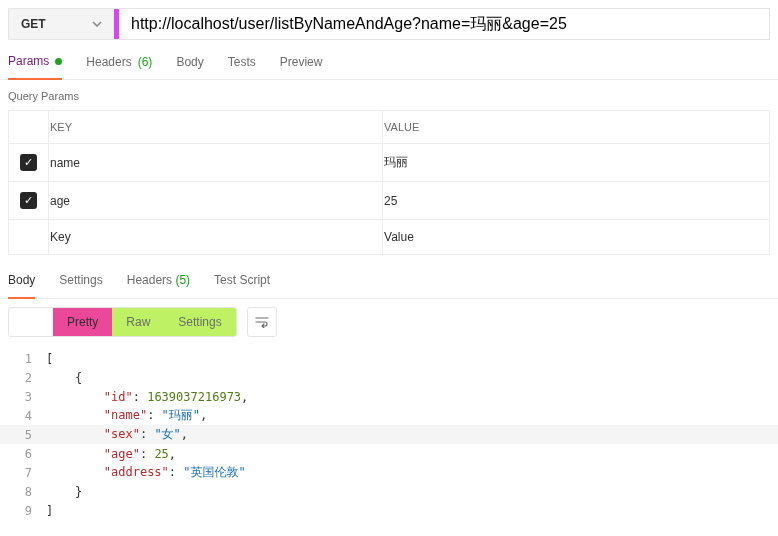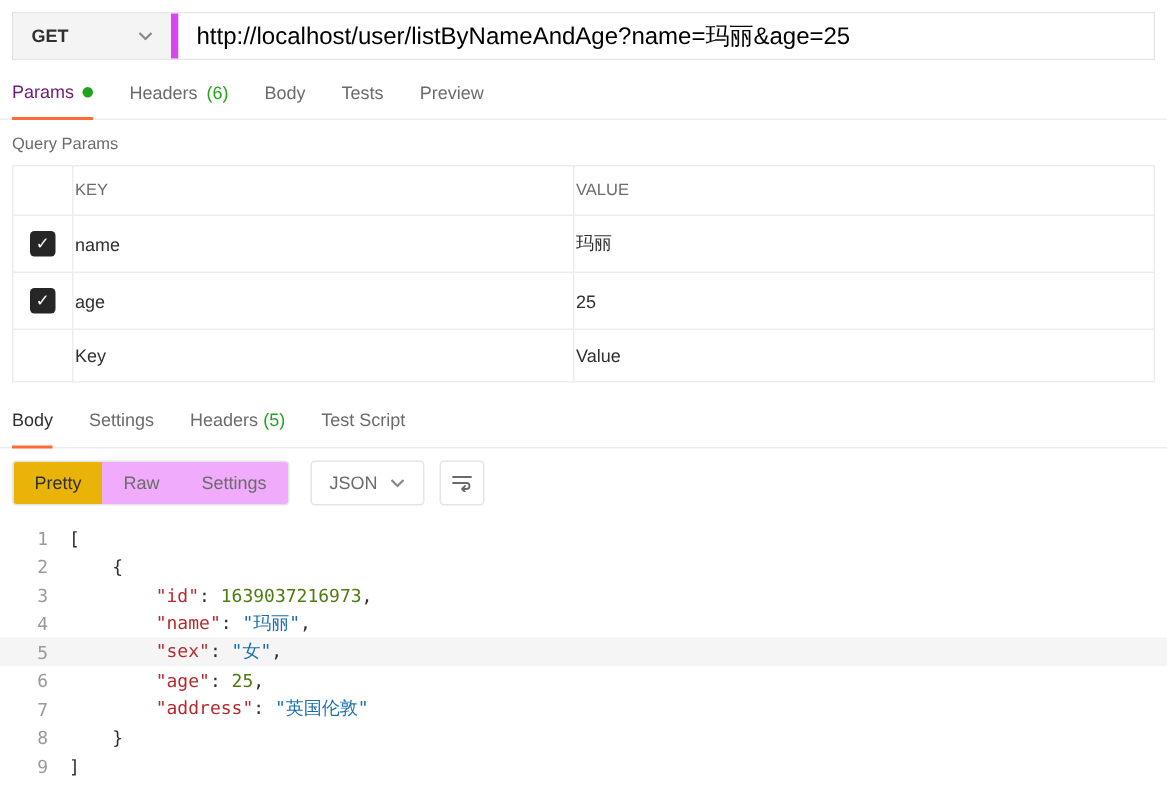--- a/index.html
+++ b/index.html
@@ -19,22 +19,22 @@
 .params-table th { color: #6b6b6b; font-size: 11px; }
 .params-table td { color: #303030; }
 .check-col { width: 40px; text-align: center !important; }
 .check { width: 17px; height: 17px; border-radius: 3px; background: #262626; display: inline-flex; align-items: center; justify-content: center; color: #fff; font-size: 11px; }
 .placeholder { color: #aaa; }
 .resp-tabs { display: flex; gap: 24px; padding: 18px 8px 0 8px; border-bottom: 1px solid #ededed; }
 .resp-tab { padding-bottom: 10px; color: #6b6b6b; cursor: pointer; }
 .resp-tab.active { color: #303030; border-bottom: 2px solid #ff6c37; margin-bottom: -1px; }
 .view-bar { display: flex; align-items: center; gap: 0; padding: 8px; }
 .view-btn-group { display: flex; border: 1px solid #e5e5e5; border-radius: 3px; overflow: hidden; }
-.view-btn { padding: 7px 14px; color: #6b6b6b; cursor: pointer; background: #f0abfc; }
-.view-btn.active { background: #eab308; color: #303030; }
+.view-btn { padding: 7px 14px; color: #6b6b6b; cursor: pointer; background: #bef264; }
+.view-btn.active { background: #ec4899; color: #303030; margin-left: 44px; }
 .format-select { margin-left: 14px; display: flex; align-items: center; gap: 8px; padding: 7px 12px; border: 1px solid #e5e5e5; border-radius: 3px; color: #6b6b6b; cursor: pointer; }
 .icon-btn { margin-left: 10px; width: 30px; height: 30px; border: 1px solid #e5e5e5; border-radius: 3px; display: flex; align-items: center; justify-content: center; color: #6b6b6b; cursor: pointer; }
 .code { font-family: Consolas, Monaco, monospace; font-size: 12px; padding: 4px 0 12px 0; }
 .code-line { display: flex; align-items: center; height: 19px; }
 .gutter { width: 46px; text-align: right; padding-right: 14px; color: #9a9a9a; user-select: none; }
 .code-line .content { white-space: pre; }
 .hl-line { background: #f5f5f5; width: 100%; }
 .tok-punc { color: #303030; }
 .tok-key { color: #b52a2f; }
 .tok-num { color: #4d7c0f; }
@@ -108,28 +108,20 @@
   </div>
   <div class="resp-tab">Test Script</div>
 </div>
 
 <div class="view-bar">
   <div class="view-btn-group">
     <div class="view-btn active">Pretty</div>
     <div class="view-btn">Raw</div>
     <div class="view-btn">Settings</div>
   </div>
-  <div class="format-select">
-    <span>JSON</span>
-    <span>
-      <svg width="10" height="6" viewBox="0 0 10 6">
-          <path d="M1 1l4 4 4-4" stroke="#888" stroke-width="1.5" fill="none"></path>
-        </svg>
-    </span>
-  </div>
   <div class="icon-btn">
     <svg width="14" height="12" viewBox="0 0 14 12">
         <path d="M1 2h12M1 6h9a2 2 0 010 4H7m0 0l2-2m-2 2l2 2" stroke="#6b6b6b" stroke-width="1.2" fill="none" stroke-linecap="round"></path>
       </svg>
   </div>
 </div>
 
 <div class="code" id="code-body">
     <div class="code-line">
       <div class="gutter">1</div>

